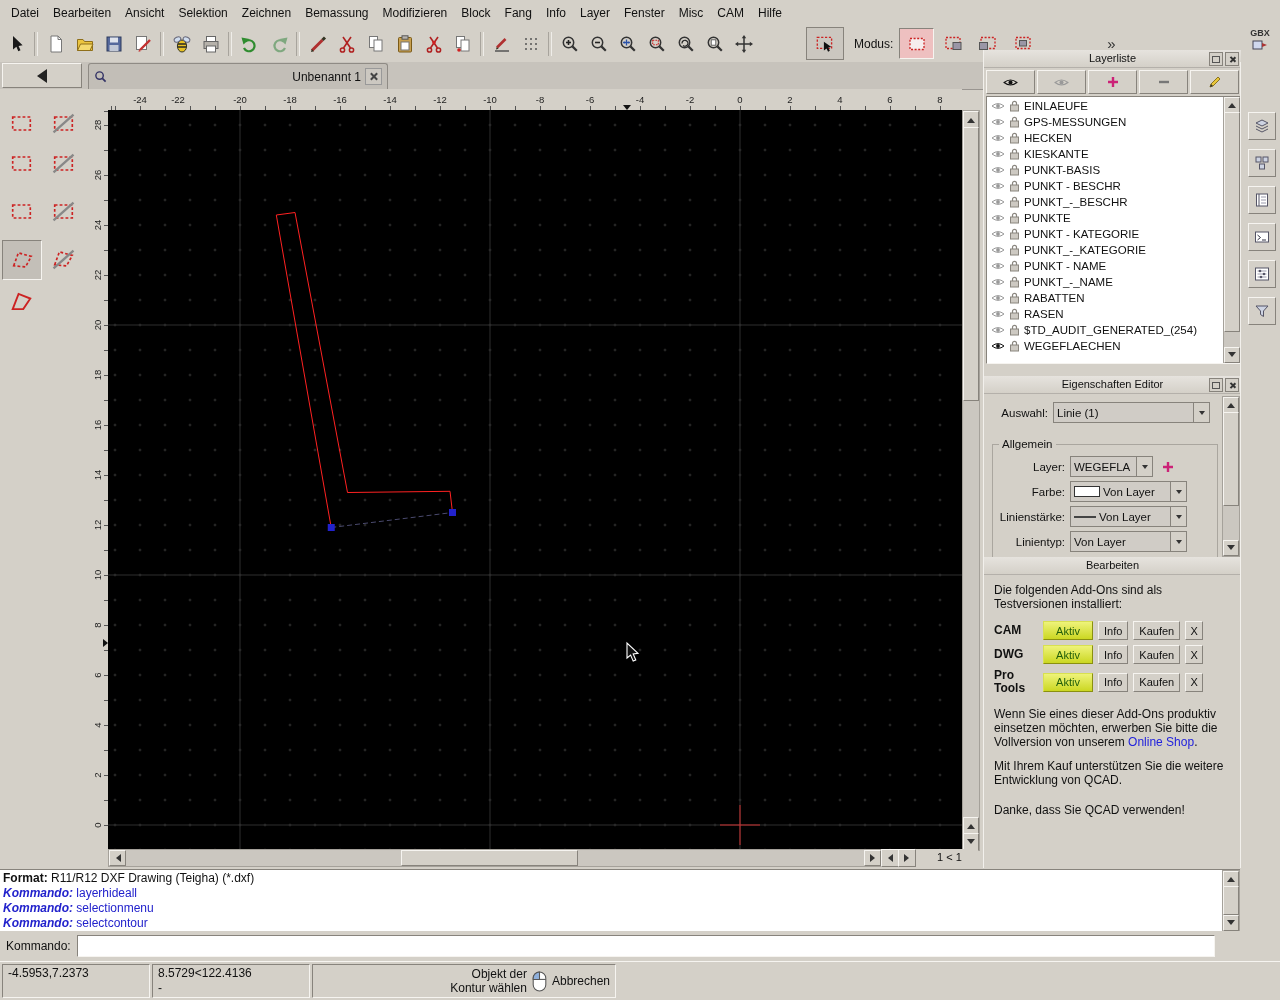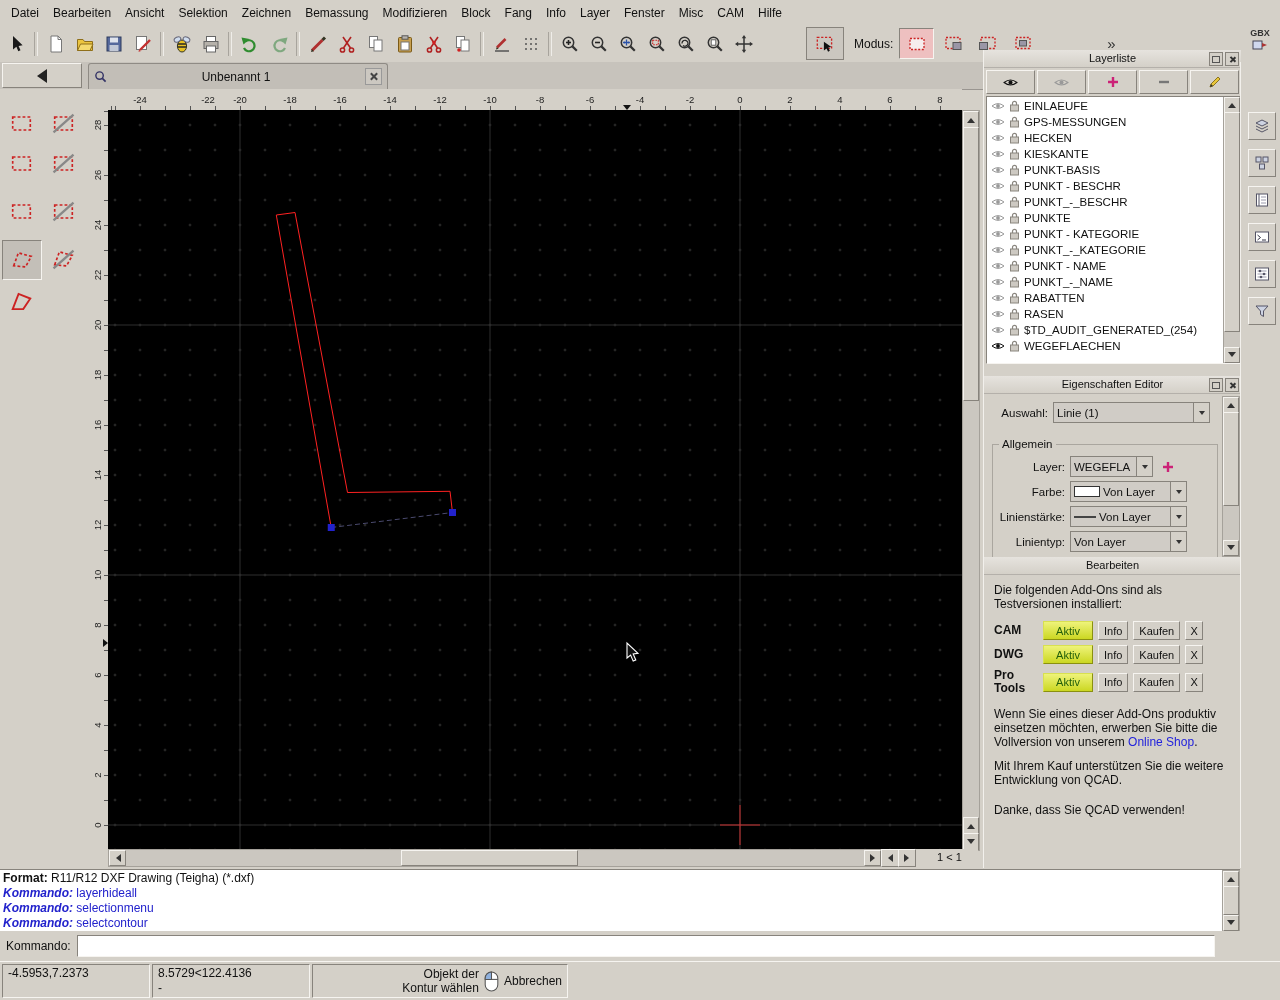--- a/index.html
+++ b/index.html
@@ -25,21 +25,21 @@
 .mbtn svg{width:22px;height:20px}
 #tb-overflow{margin-left:60px;font-size:15px;color:#333;width:24px;text-align:center}
 #gbx{position:absolute;right:4px;top:3px;width:36px;text-align:center;font-size:9px;font-weight:bold;color:#333}
 #gbx svg{margin:1px auto 0}
 
 #tabbar{position:absolute;left:0;top:62px;width:983px;height:27px;background:#c7c3bc;border-bottom:1px solid #999590;display:flex;align-items:flex-end}
 #back-btn{width:78px;height:23px;margin:0 6px 1px 2px;display:flex;align-items:center;justify-content:center}
 .tri-back{width:0;height:0;border:7px solid transparent;border-right:10px solid #222;border-left:none}
 .tab{width:288px;height:25px;display:flex;align-items:center;gap:4px;padding:0 5px;border:1px solid #8f8b85;border-bottom:none;border-radius:3px 3px 0 0;background:#c2beb7;margin-right:3px}
 .tab.active{background:#dbd8d3}
-.tab-label{flex:1;text-align:center;white-space:nowrap;overflow:hidden}
+.tab-label{flex:1;text-align:right;white-space:nowrap;overflow:hidden}
 .tab-close{width:15px;height:15px;display:flex;align-items:center;justify-content:center;border:1px solid #999;background:#ccc8c1}
 .tab.active .tab-close{background:#cf5040;border-color:#a03020}
 .xmark{position:relative;width:9px;height:9px}
 .xmark::before,.xmark::after{content:"";position:absolute;left:4px;top:0;width:2px;height:9px;background:#444}
 .xmark::before{transform:rotate(45deg)}.xmark::after{transform:rotate(-45deg)}
 .tab.active .xmark::before,.tab.active .xmark::after{background:#fff}
 .xs{width:7px;height:7px}
 .xs::before,.xs::after{left:3px;width:1.5px;height:7px;background:#333}
 
 #palette{position:absolute;left:0;top:89px;width:88px;height:780px;background:#d4d0c8}
@@ -109,21 +109,21 @@
 .cmd{color:#2222cc}
 .hprefix.cmd{font-style:italic;font-weight:bold}
 #cmdrow{position:absolute;left:0;top:931px;width:1280px;height:30px;display:flex;align-items:center;padding-left:6px;background:#d4d0c8}
 #cmd-label{margin-right:6px}
 #cmd-input{width:1130px;height:20px;border:1px solid;border-color:#87837c #f6f4f0 #f6f4f0 #87837c;background:#fff;font:12px "Liberation Sans",sans-serif;padding:0 3px}
 
 #statusbar{position:absolute;left:0;top:961px;width:1280px;height:39px;border-top:1px solid #f6f4f0;background:#d4d0c8}
 .scell{position:absolute;top:2px;height:34px;border:1px solid;border-color:#87837c #f6f4f0 #f6f4f0 #87837c;padding:1px 5px;font-size:12px;line-height:15px;overflow:hidden;box-sizing:border-box}
 #sc1{left:2px;width:148px}
 #sc2{left:152px;width:158px}
-#sc3{left:312px;width:256px;display:flex;align-items:center;justify-content:flex-end;gap:5px;text-align:right}
+#sc3{left:312px;width:304px;display:flex;align-items:center;justify-content:flex-end;gap:5px;text-align:right}
 #sc4{left:570px;width:198px;font-size:11px;line-height:11.5px}
 #grid-status{position:absolute;left:914px;top:851px;width:54px;font-size:11px;text-align:right}
 </style>
 </head>
 <body>
 
 <div id="menubar">
     <div class="menu-item">Datei</div>
     <div class="menu-item">Bearbeiten</div>
     <div class="menu-item">Ansicht</div>
@@ -434,21 +434,21 @@
       <svg viewBox="0 0 23 23">
         <polygon points="4,18 9,5 19,9 13,18" fill="none" stroke="#c22" stroke-width="1.6"></polygon>
       </svg>
     </div>
   </div>
 
 <div id="corner"></div>
 <div id="ruler-top">
     <div class="rt-ticks"></div>
     <div class="rl-t" style="left: 32px;">-24</div>
-    <div class="rl-t" style="left: 100px;">-22</div>
+    <div class="rl-t" style="left: 70px;">-22</div>
     <div class="rl-t" style="left: 132px;">-20</div>
     <div class="rl-t" style="left: 182px;">-18</div>
     <div class="rl-t" style="left: 232px;">-16</div>
     <div class="rl-t" style="left: 282px;">-14</div>
     <div class="rl-t" style="left: 332px;">-12</div>
     <div class="rl-t" style="left: 382px;">-10</div>
     <div class="rl-t" style="left: 432px;">-8</div>
     <div class="rl-t" style="left: 482px;">-6</div>
     <div class="rl-t" style="left: 532px;">-4</div>
     <div class="rl-t" style="left: 582px;">-2</div>

